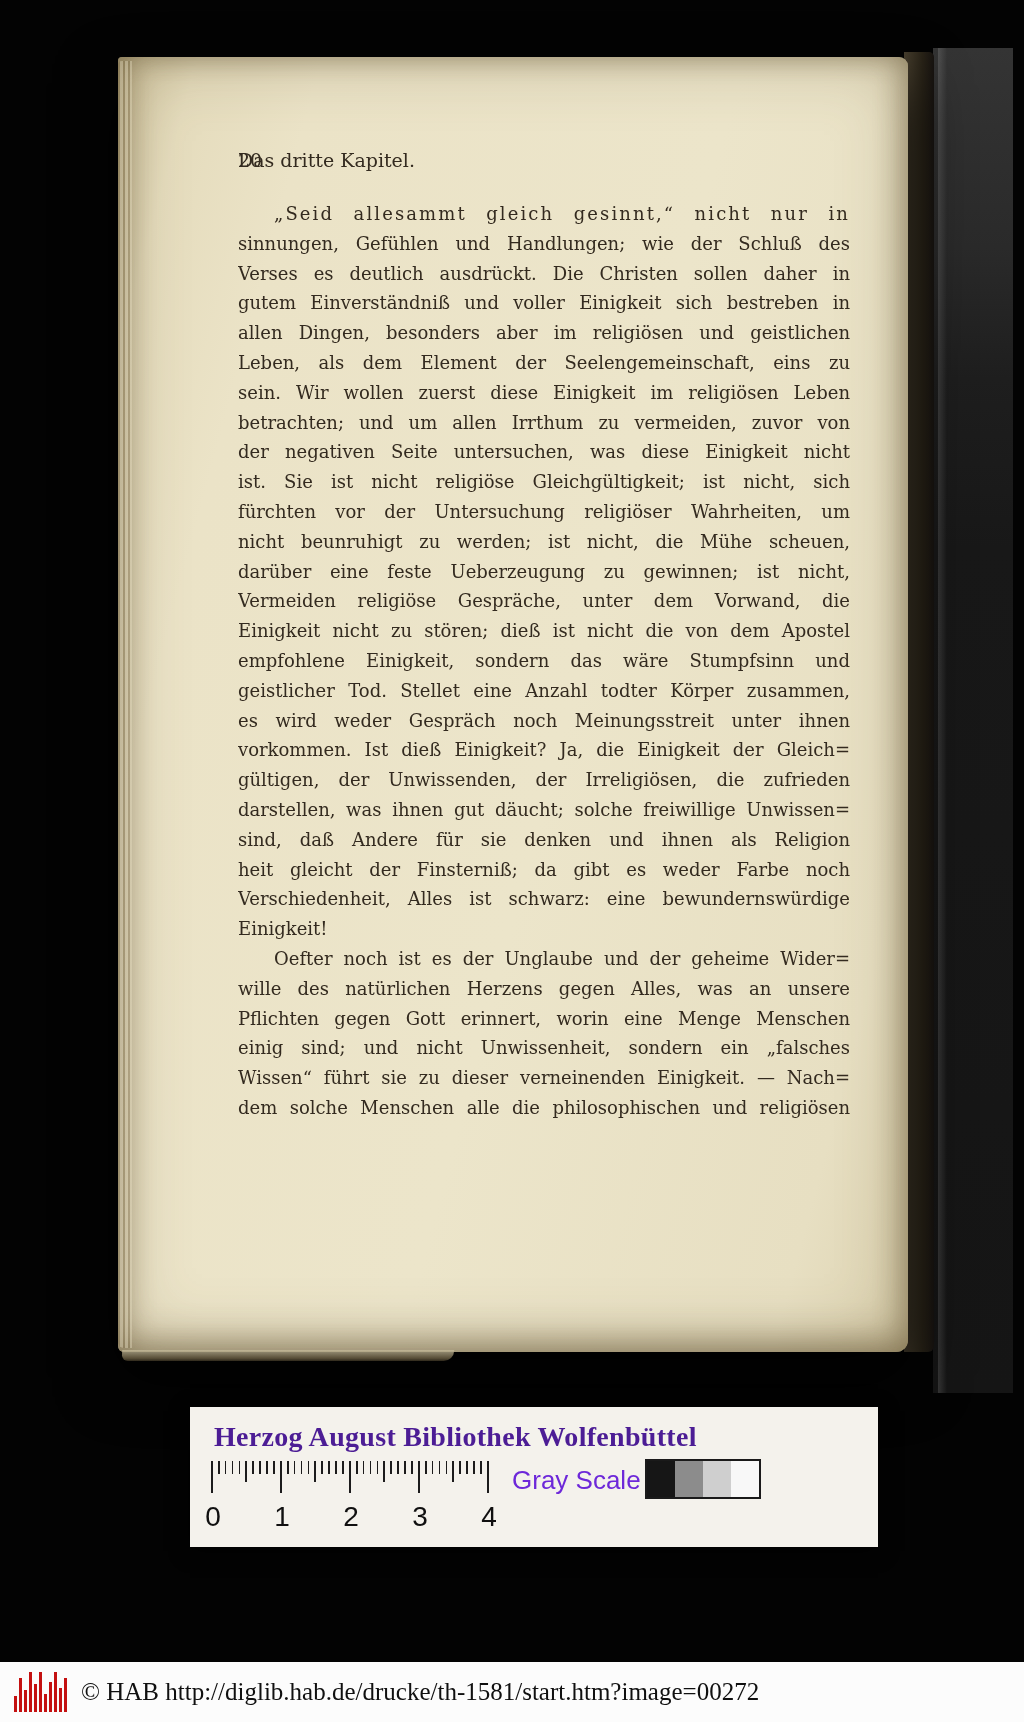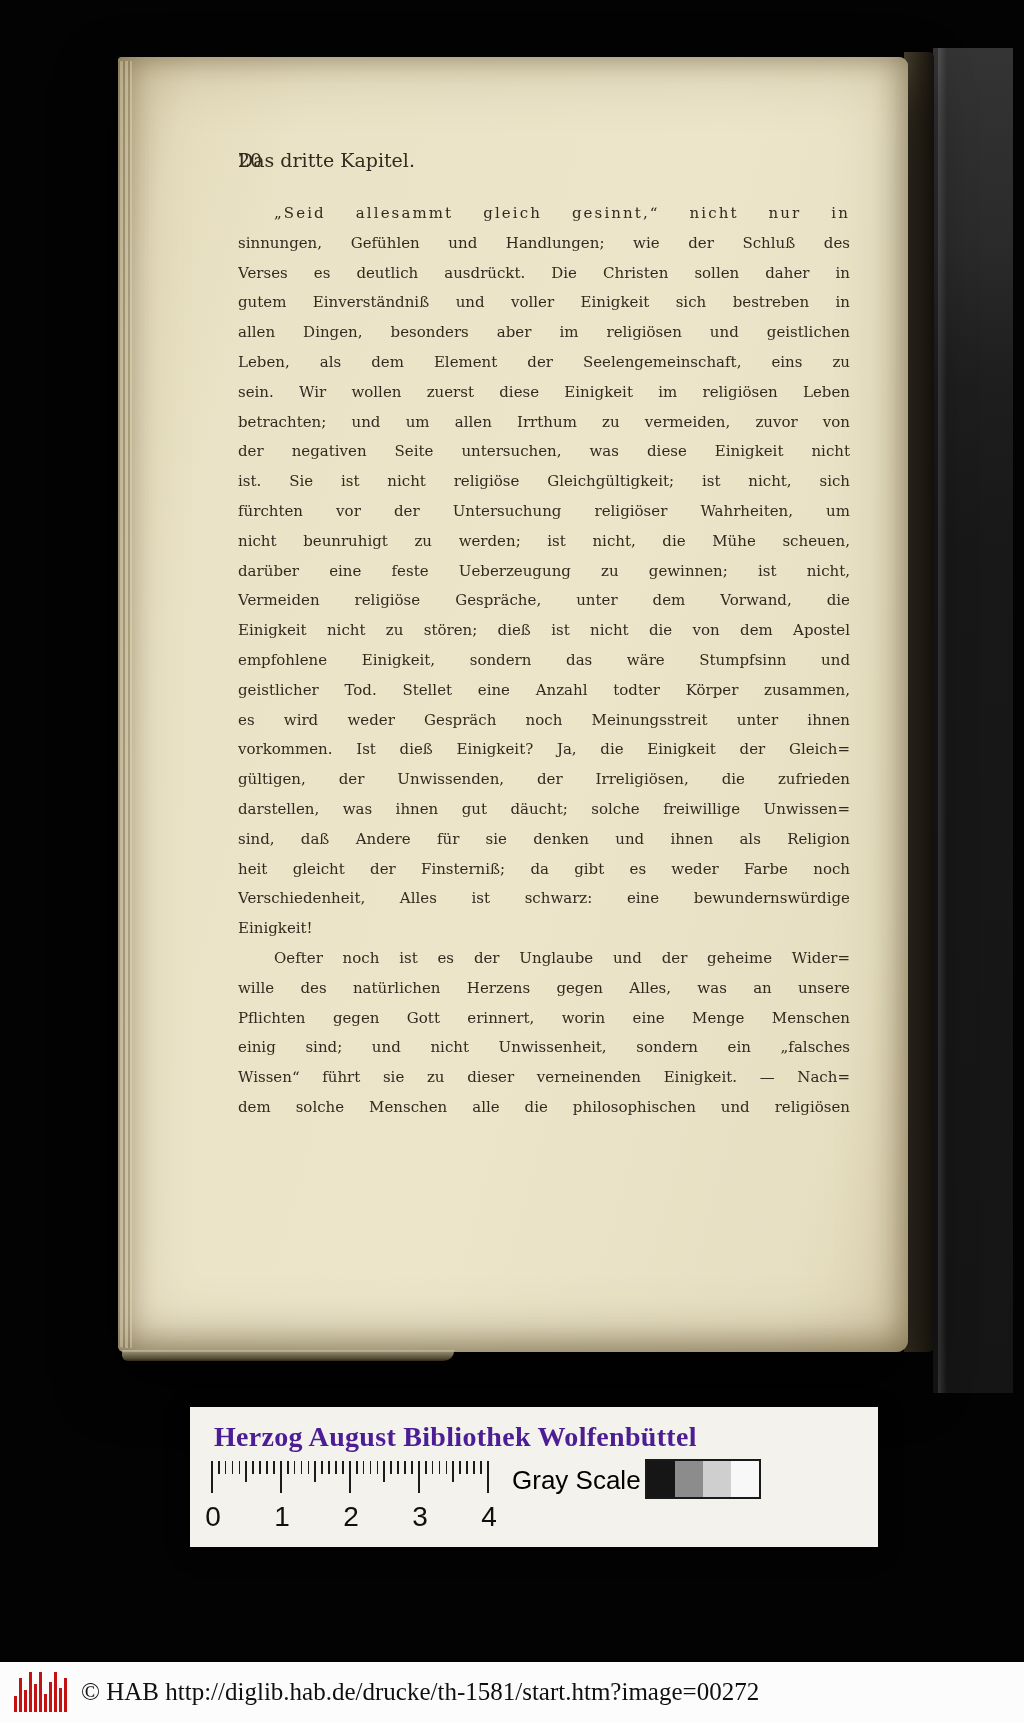--- a/index.html
+++ b/index.html
@@ -26,42 +26,42 @@
         background:repeating-linear-gradient(90deg,rgba(110,92,52,.45) 0 2px,rgba(243,235,208,.65) 2px 5px);}
   .page::after{content:"";position:absolute;left:4px;bottom:-9px;width:42%;height:11px;
         transform:skewX(-2deg);border-radius:0 0 10px 6px;opacity:.8;
         background:linear-gradient(180deg,#c7bd9c,#6e6246 75%,#3a3222);}
 
   .page-inner{position:relative;padding:92px 58px 0 120px;color:#332a1f;}
   .page-head{position:relative;height:26px;font-size:19px;}
   .page-num{position:absolute;left:0;top:0;}
   .chapter{display:block;text-align:left;}
   .body-text{margin-top:24px;width:612px;}
-  .line{font-size:15px;line-height:29.8px;height:29.8px;overflow:hidden;
+  .line{font-size:18px;line-height:29.8px;height:29.8px;overflow:hidden;
         text-align:justify;text-align-last:justify;}
   .line.end{text-align-last:left;}
   .line.indent{text-indent:36px;}
   .line.sperr{letter-spacing:2.1px;}
 
   
   .card{position:absolute;left:190px;top:1407px;width:688px;height:140px;background:#f4f2ec;
         box-shadow:0 4px 18px rgba(0,0,0,.8);}
   .card-title{padding:14px 0 0 24px;font-family:"Liberation Serif",serif;font-weight:bold;
         font-size:28px;color:#4c1d95;letter-spacing:.3px;}
   .ruler{position:absolute;left:21px;top:54px;width:282px;height:80px;}
   .ticks{position:absolute;left:0;top:0;width:281px;height:32px;
         background:
           repeating-linear-gradient(90deg,#1c1c1c 0 1.6px,transparent 1.6px 6.9px) 0 0/100% 13px no-repeat,
           repeating-linear-gradient(90deg,#1c1c1c 0 1.8px,transparent 1.8px 34.5px) 0 0/100% 21px no-repeat,
           repeating-linear-gradient(90deg,#1c1c1c 0 2.2px,transparent 2.2px 69px) 0 0/100% 32px no-repeat;}
   .numbers span{position:absolute;top:40px;transform:translateX(-50%);
         font-family:"Liberation Sans",sans-serif;font-size:28px;color:#101010;}
   .n0{left:2px;} .n1{left:71px;} .n2{left:140px;} .n3{left:209px;} .n4{left:278px;}
   .gs-label{position:absolute;left:322px;top:58px;font-family:"Liberation Sans",sans-serif;
-        font-size:26px;color:#000000;}
+        font-size:26px;color:#6d28d9;}
   .swatches{position:absolute;left:455px;top:52px;width:112px;height:36px;display:flex;
         border:2px solid #1a1a1a;}
   .sw{flex:1;}
 
   
   .footer{position:absolute;left:0;top:1662px;width:1024px;height:60px;background:#fcfcfc;
         display:flex;align-items:center;text-align:center;}
   .hab-logo{margin-left:14px;height:40px;display:flex;align-items:flex-end;gap:2px;}
   .hab-logo i{display:block;width:3px;background:#c41111;}
   .b1{height:16px;} .b2{height:34px;} .b3{height:22px;} .b4{height:40px;} .b5{height:28px;}

